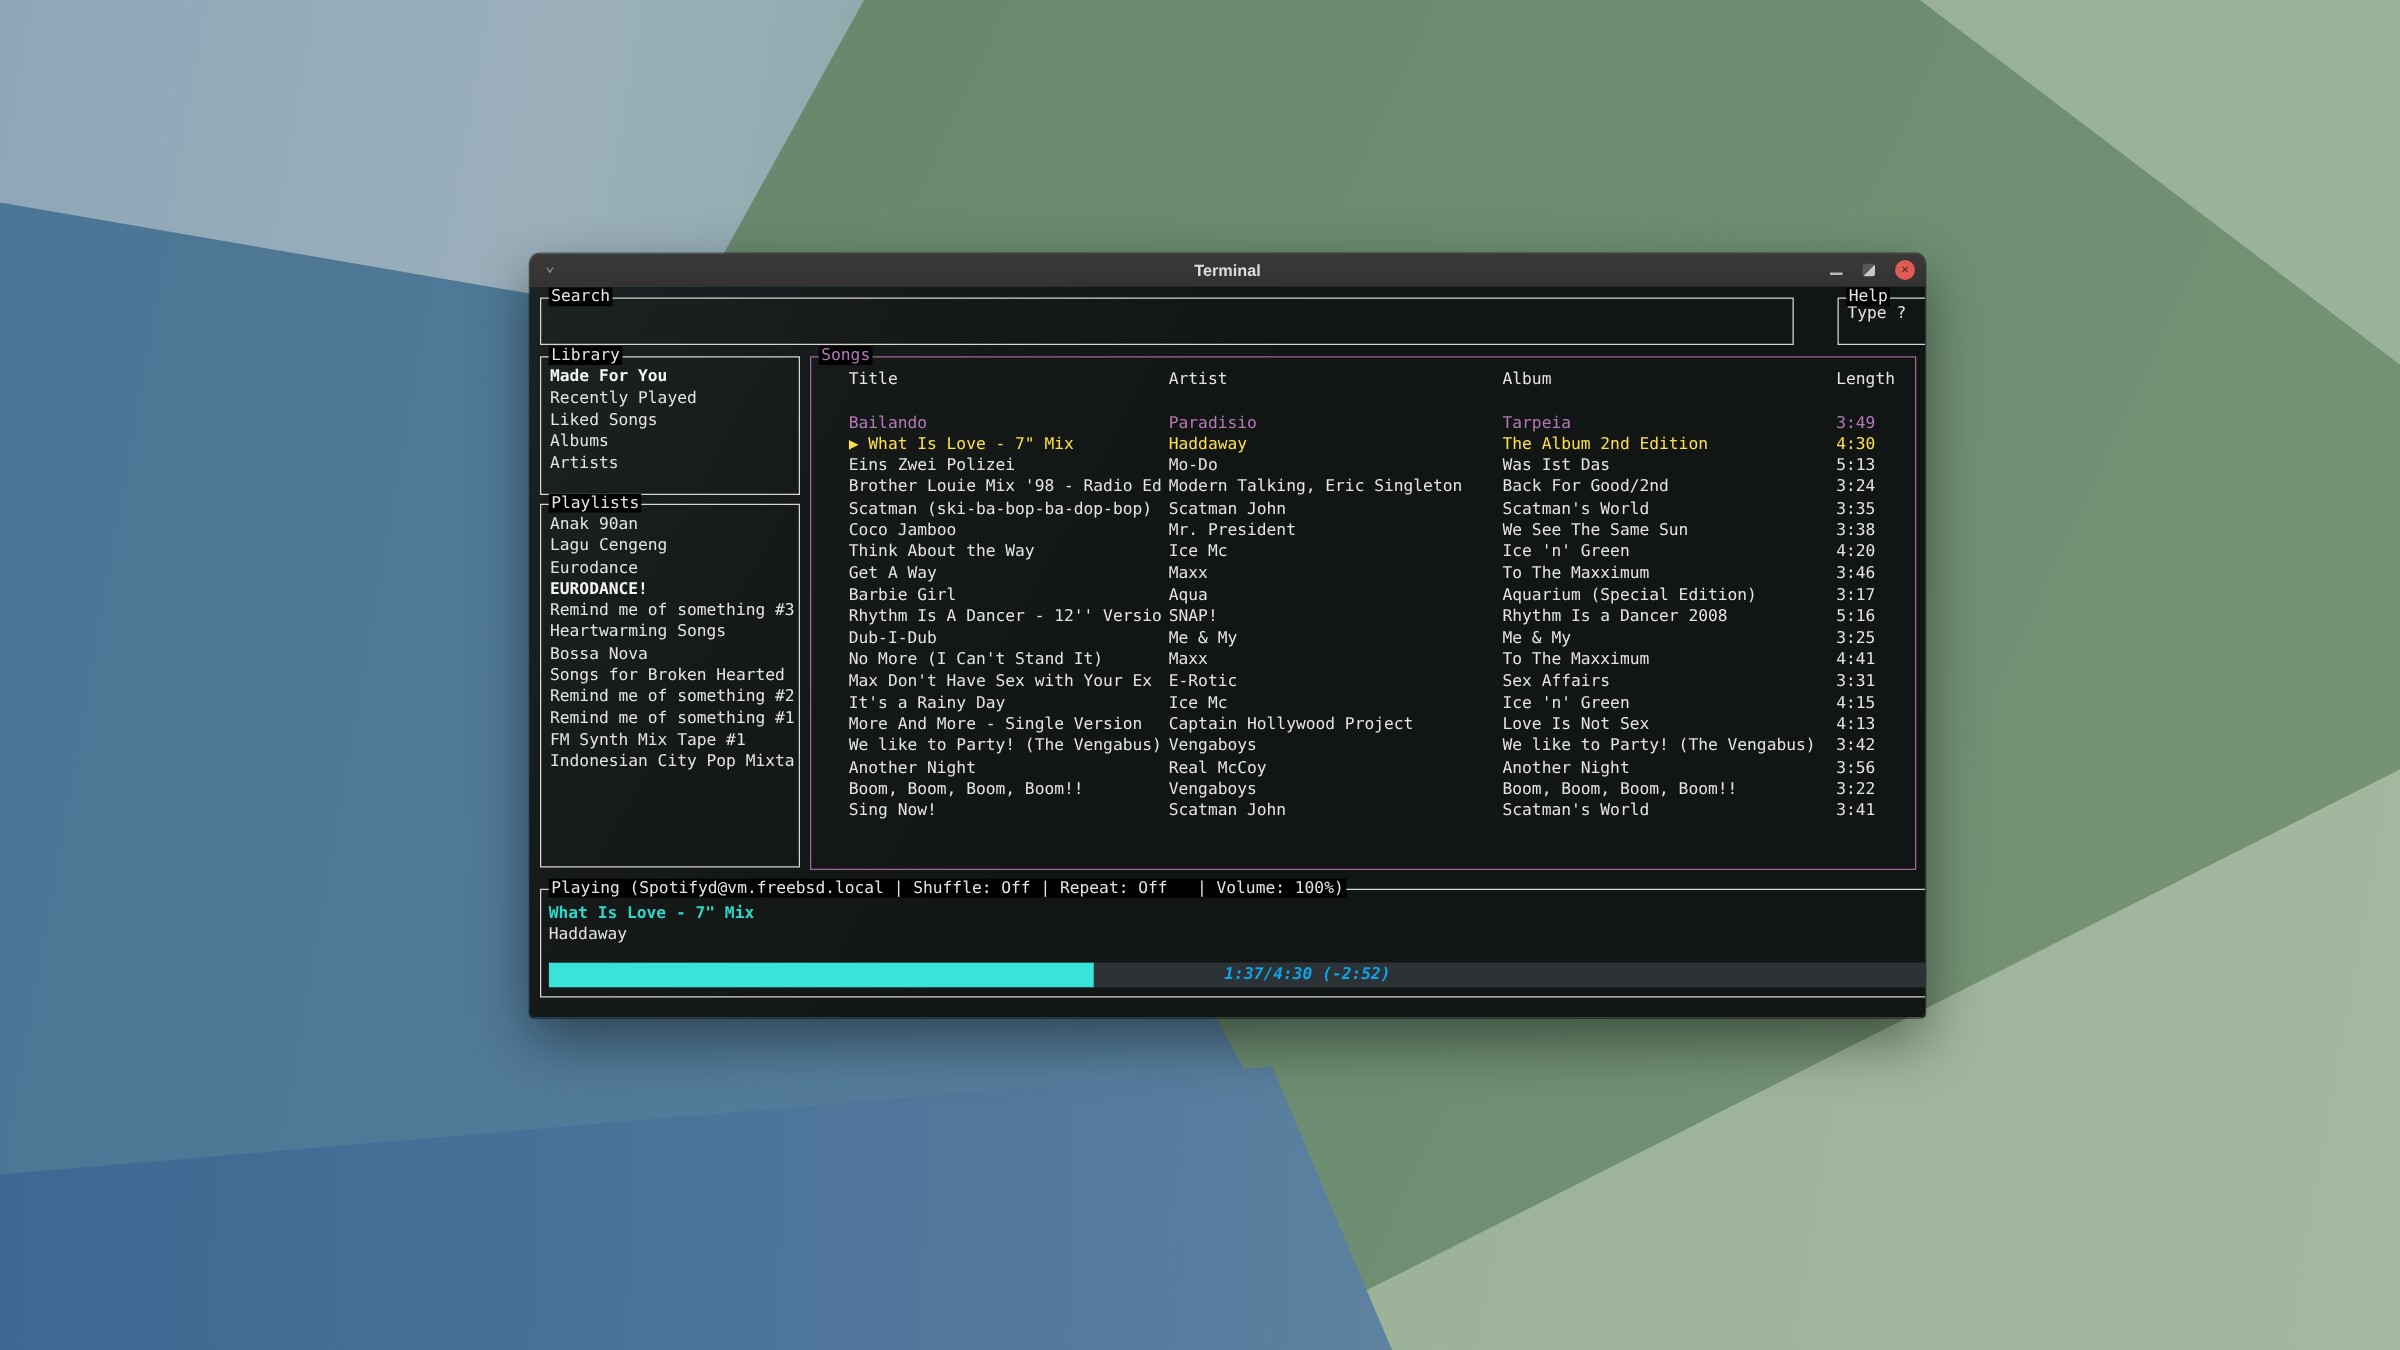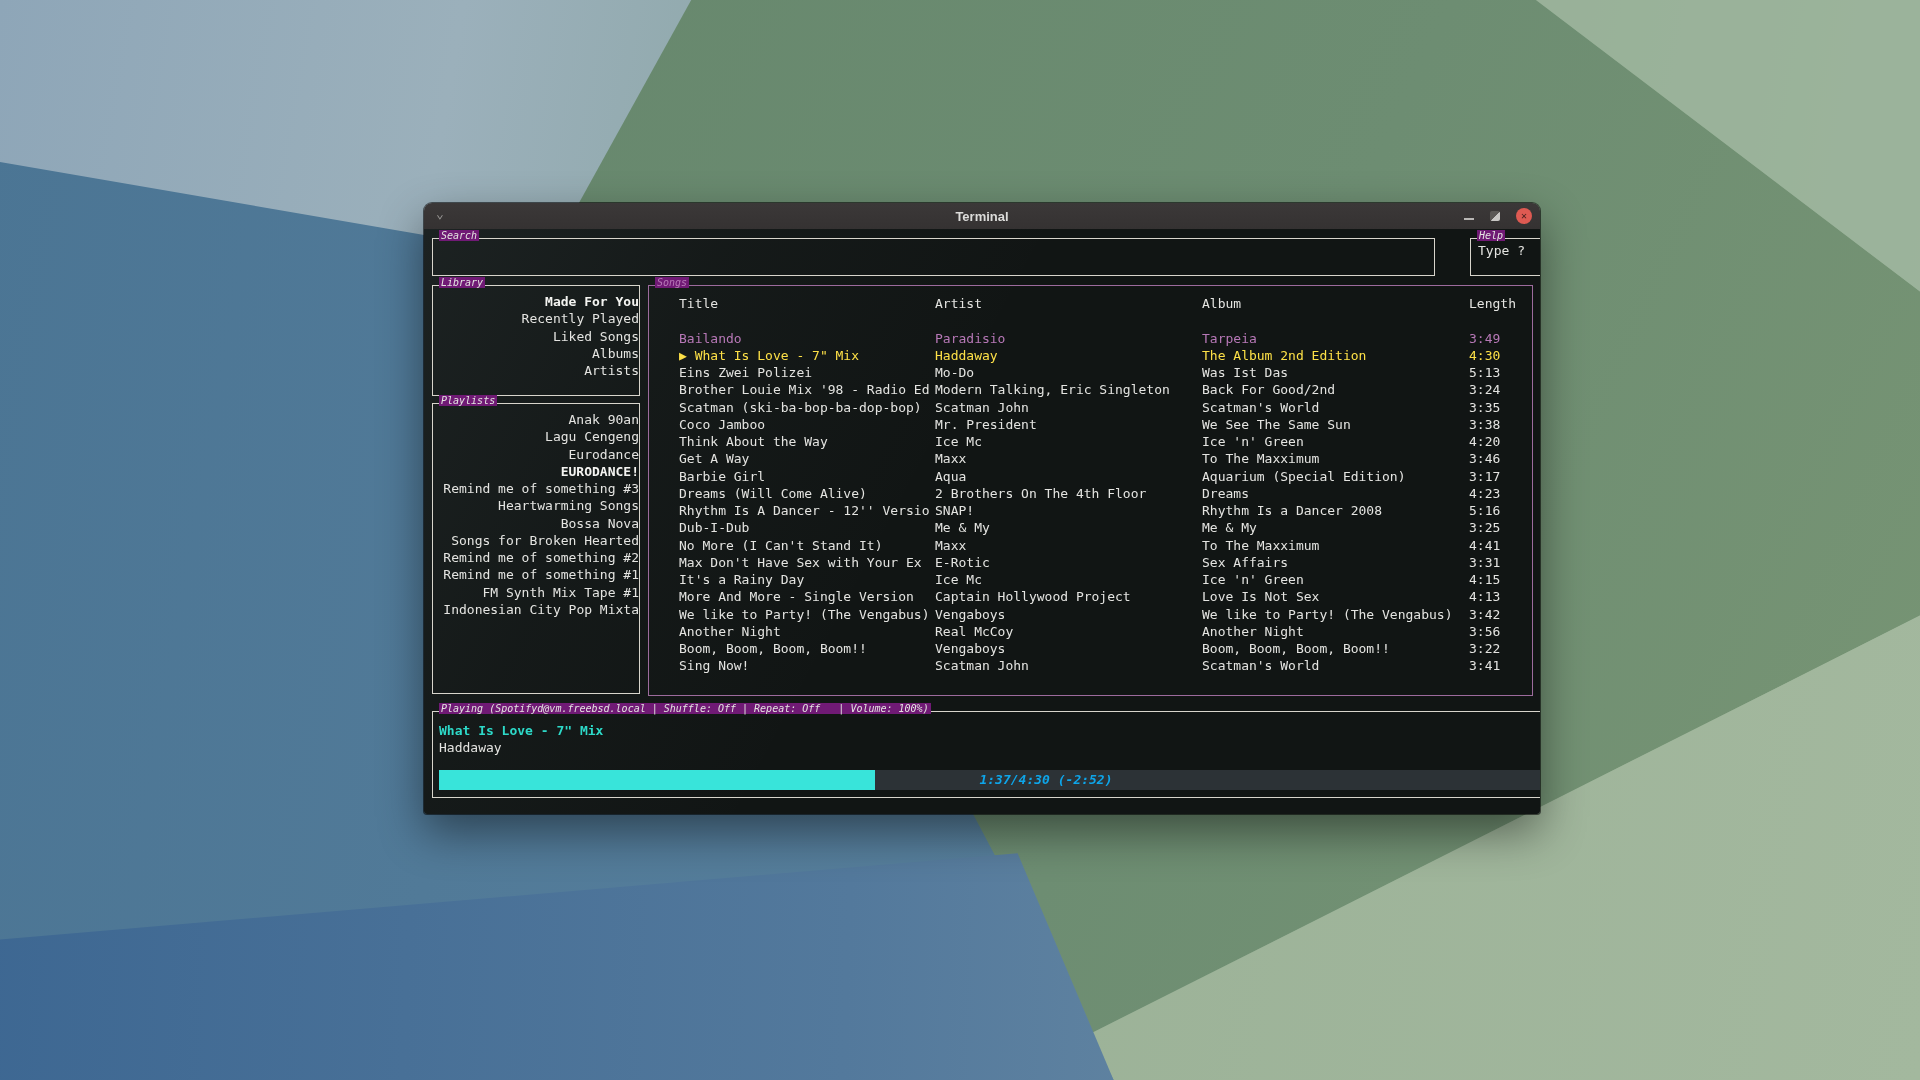--- a/index.html
+++ b/index.html
@@ -31,33 +31,33 @@
   .btn-close { width:16px; height:16px; border-radius:50%; background:#de5a52; color:#47201d; font-size:10px;
       font-weight:bold; display:flex; align-items:center; justify-content:center; line-height:1; }
 
   
   .term { position:absolute; top:26px; left:0; right:0; bottom:0; background:#111514; font-size:13px; color:#e4e4e1; }
   .term::before { content:""; position:absolute; inset:0;
       background:linear-gradient(118deg, rgba(140,165,175,.09) 0%, rgba(140,165,175,.03) 22%, rgba(0,0,0,0) 45%); pointer-events:none; }
 
   .tui-box { position:absolute; border:1px solid #d8d5cc; }
   .tui-box.purple { border-color:#9d6b9d; }
-  .box-label { position:absolute; top:-9px; left:6px; background:#701a75; padding:0 2px; font-size:10px; color:#e4e4e1; white-space:pre;font-style:italic; }
+  .box-label { position:absolute; top:-9px; left:6px; background:#000000; padding:0 2px; font-size:13px; color:#e4e4e1; white-space:pre; }
   .tui-box.purple > .box-label { color:#b778b7; }
 
   .box-search { left:8px; top:9px; width:1003px; height:38px; }
   .box-help { left:1046px; top:9px; width:96px; height:38px; }
   .help-text { padding:4px 7px; }
   .box-library { left:8px; top:56px; width:208px; height:111px; }
   .box-playlists { left:8px; top:174px; width:208px; height:291px; }
   .box-songs { left:224px; top:56px; width:885px; height:411px; }
   .box-playing { left:8px; top:482px; width:1228px; height:87px; }
 
   .tui-list { padding:7px 0 0 7px; }
-  .tui-item { height:17.25px; line-height:17.25px; white-space:pre; overflow:hidden; cursor:default;text-align:right; }
+  .tui-item { height:17.25px; line-height:17.25px; white-space:pre; overflow:hidden; cursor:default; }
   .tui-item.bold { font-weight:bold; color:#f4f4f1; }
 
   .songs-body { padding:9px 0 0 30px; }
   .song-row, .songs-header { display:grid; grid-template-columns:256px 267px 267px 1fr;
       height:17.25px; line-height:17.25px; }
   .song-row > div, .songs-header > div { white-space:pre; overflow:hidden; }
   .songs-spacer { height:17.25px; }
   .song-row.hovered { color:#b778b7; }
   .song-row.playing { color:#fde047; font-weight:normal; }
 
@@ -191,26 +191,20 @@
               <div>To The Maxximum</div>
               <div>3:46</div>
             </div>
             <div class="song-row">
               <div>Barbie Girl</div>
               <div>Aqua</div>
               <div>Aquarium (Special Edition)</div>
               <div>3:17</div>
             </div>
             <div class="song-row">
-              <div>Dreams (Will Come Alive)</div>
-              <div>2 Brothers On The 4th Floor</div>
-              <div>Dreams</div>
-              <div>4:23</div>
-            </div>
-            <div class="song-row">
               <div>Rhythm Is A Dancer - 12'' Versio</div>
               <div>SNAP!</div>
               <div>Rhythm Is a Dancer 2008</div>
               <div>5:16</div>
             </div>
             <div class="song-row">
               <div>Dub-I-Dub</div>
               <div>Me &amp; My</div>
               <div>Me &amp; My</div>
               <div>3:25</div>

